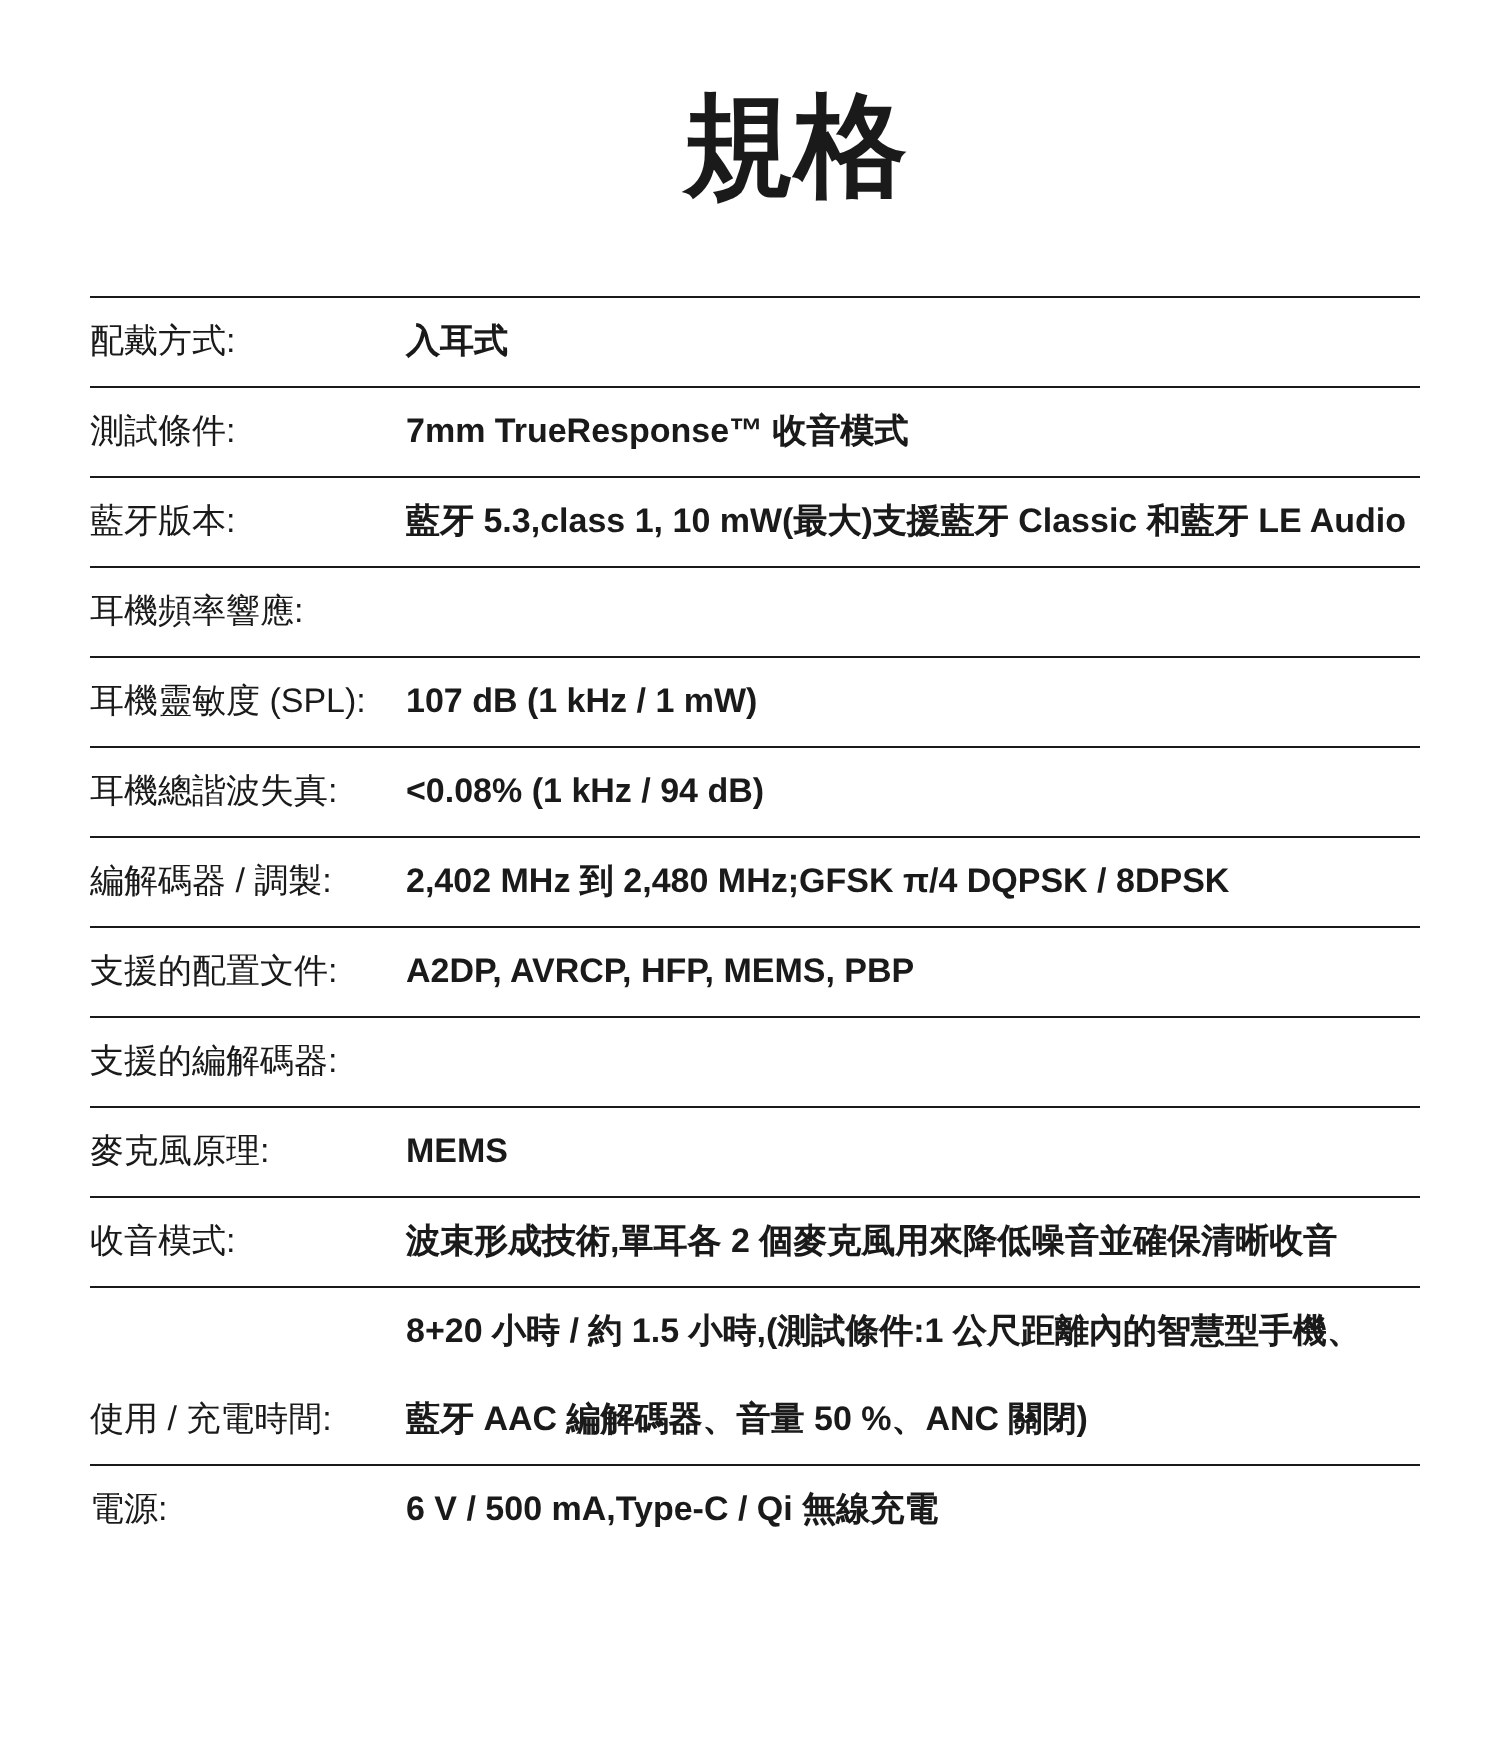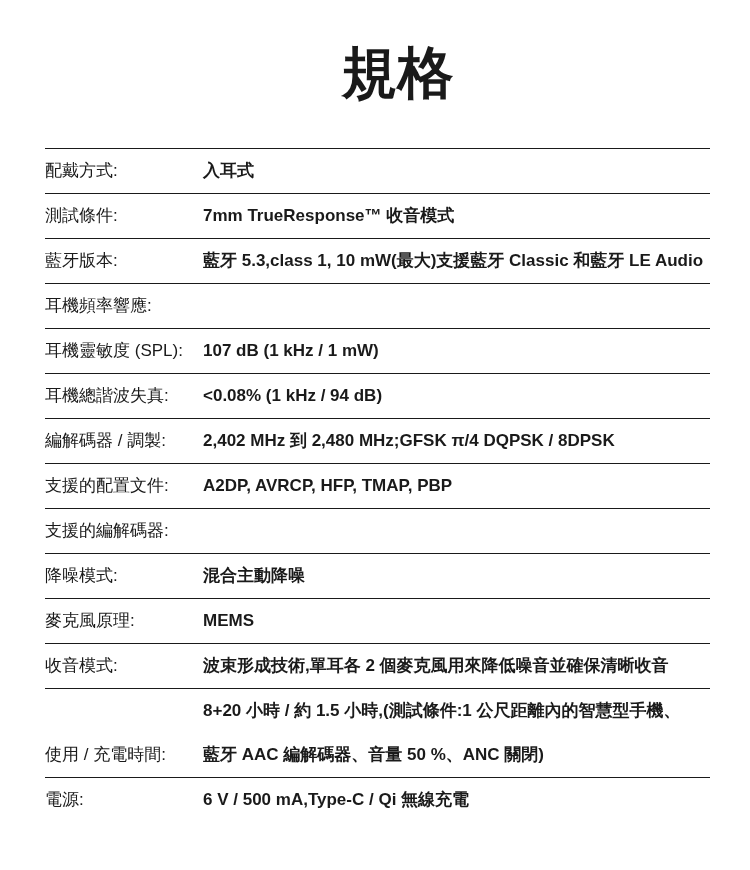--- a/index.html
+++ b/index.html
@@ -92,31 +92,27 @@
       <div class="spec-value">&lt;0.08% (1 kHz / 94 dB)</div>
     </div>
 
     <div class="spec-row">
       <div class="spec-label">編解碼器 / 調製:</div>
       <div class="spec-value">2,402 MHz 到 2,480 MHz;GFSK π/4 DQPSK / 8DPSK</div>
     </div>
 
     <div class="spec-row">
       <div class="spec-label">支援的配置文件:</div>
-      <div class="spec-value">A2DP, AVRCP, HFP, TMAP, PBP</div>
+      <div class="spec-value">A2DP, AVRCP, HFP, MEMS, PBP</div>
     </div>
 
     <div class="spec-row">
       <div class="spec-label">支援的編解碼器:</div>
     </div>
 
-    <div class="spec-row">
-      <div class="spec-label">降噪模式:</div>
-      <div class="spec-value">混合主動降噪</div>
-    </div>
 
     <div class="spec-row">
       <div class="spec-label">麥克風原理:</div>
       <div class="spec-value">MEMS</div>
     </div>
 
     <div class="spec-row">
       <div class="spec-label">收音模式:</div>
       <div class="spec-value">波束形成技術,單耳各 2 個麥克風用來降低噪音並確保清晰收音</div>
     </div>

